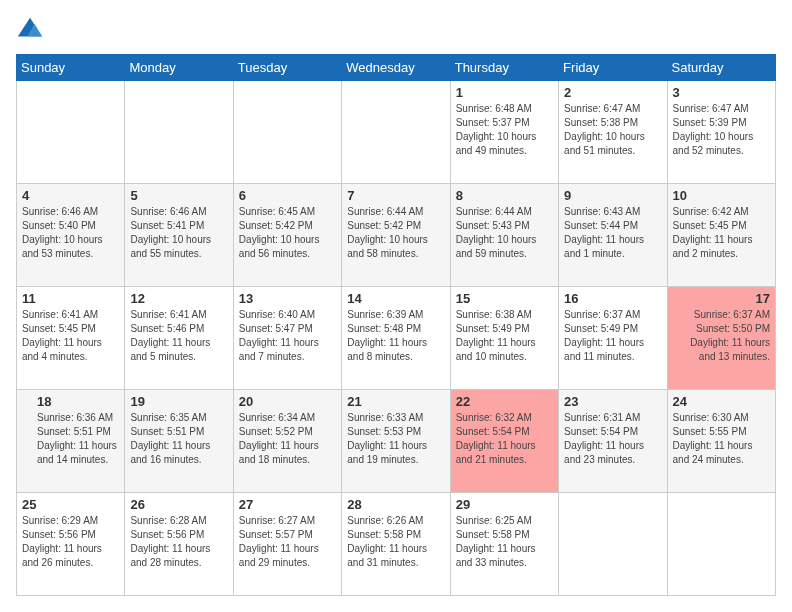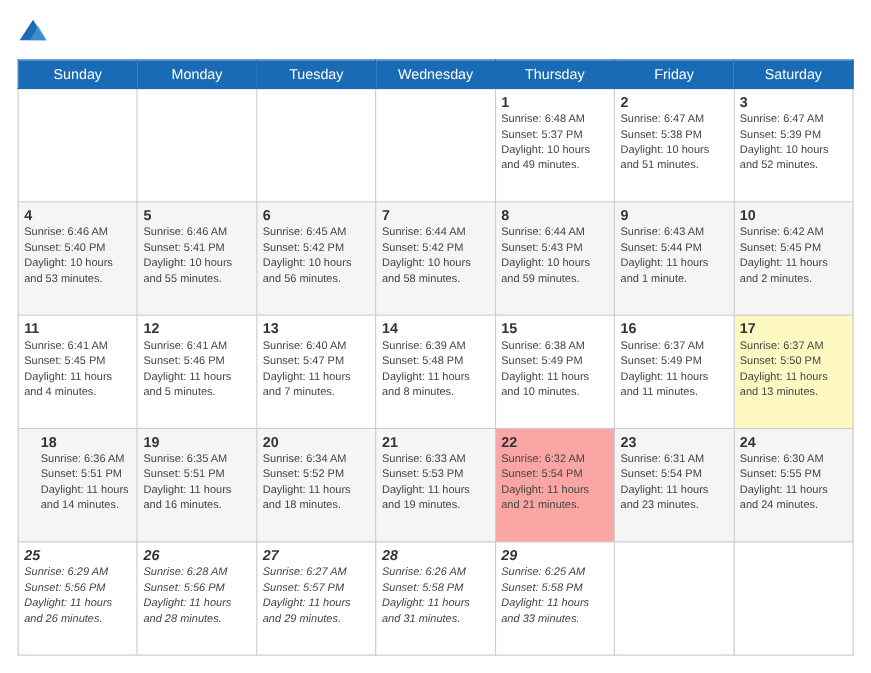--- a/index.html
+++ b/index.html
@@ -53,22 +53,22 @@
     }
     .calendar {
       flex: 1;
       border-collapse: collapse;
       width: 100%;
       table-layout: fixed;
     }
     .calendar th {
       background-color: #1a6bb5;
       color: white;
-      text-align: center;
-      padding: 5px 14px;
+      text-align: left;
+      padding: 5px 4px;
       font-size: 13px;
       font-weight: normal;
       border: 1px solid #1a6bb5;
     }
     .calendar td {
       border: 1px solid #ccc;
       vertical-align: top;
       padding: 4px 5px;
       height: 85px;
       font-size: 10.5px;
@@ -197,21 +197,21 @@
             <div class="day-info">Sunrise: 6:39 AM<br>Sunset: 5:48 PM<br>Daylight: 11 hours and 8 minutes.</div>
           </td>
           <td style="background: rgb(255, 255, 255);">
             <span class="day-number">15</span>
             <div class="day-info">Sunrise: 6:38 AM<br>Sunset: 5:49 PM<br>Daylight: 11 hours and 10 minutes.</div>
           </td>
           <td style="background: rgb(255, 255, 255);">
             <span class="day-number">16</span>
             <div class="day-info">Sunrise: 6:37 AM<br>Sunset: 5:49 PM<br>Daylight: 11 hours and 11 minutes.</div>
           </td>
-          <td style="background: #fef9c3;">
+          <td style="background: #fca5a5; text-align: right;">
             <span class="day-number">17</span>
             <div class="day-info">Sunrise: 6:37 AM<br>Sunset: 5:50 PM<br>Daylight: 11 hours and 13 minutes.</div>
           </td>
         </tr>
         <tr style="background: rgb(245, 245, 245);">
           <td style="background: rgb(245, 245, 245); padding-left: 20px;">
             <span class="day-number">18</span>
             <div class="day-info">Sunrise: 6:36 AM<br>Sunset: 5:51 PM<br>Daylight: 11 hours and 14 minutes.</div>
           </td>
           <td style="background: rgb(245, 245, 245);">
@@ -232,21 +232,21 @@
           </td>
           <td style="background: rgb(245, 245, 245);">
             <span class="day-number">23</span>
             <div class="day-info">Sunrise: 6:31 AM<br>Sunset: 5:54 PM<br>Daylight: 11 hours and 23 minutes.</div>
           </td>
           <td style="background: rgb(245, 245, 245);">
             <span class="day-number">24</span>
             <div class="day-info">Sunrise: 6:30 AM<br>Sunset: 5:55 PM<br>Daylight: 11 hours and 24 minutes.</div>
           </td>
         </tr>
-        <tr style="background: #f0abfc; font-style: italic;">
+        <tr style="background: #bef264;">
           <td style="background: rgb(255, 255, 255);">
             <span class="day-number">25</span>
             <div class="day-info">Sunrise: 6:29 AM<br>Sunset: 5:56 PM<br>Daylight: 11 hours and 26 minutes.</div>
           </td>
           <td style="background: rgb(255, 255, 255);">
             <span class="day-number">26</span>
             <div class="day-info">Sunrise: 6:28 AM<br>Sunset: 5:56 PM<br>Daylight: 11 hours and 28 minutes.</div>
           </td>
           <td style="background: rgb(255, 255, 255);">
             <span class="day-number">27</span>

